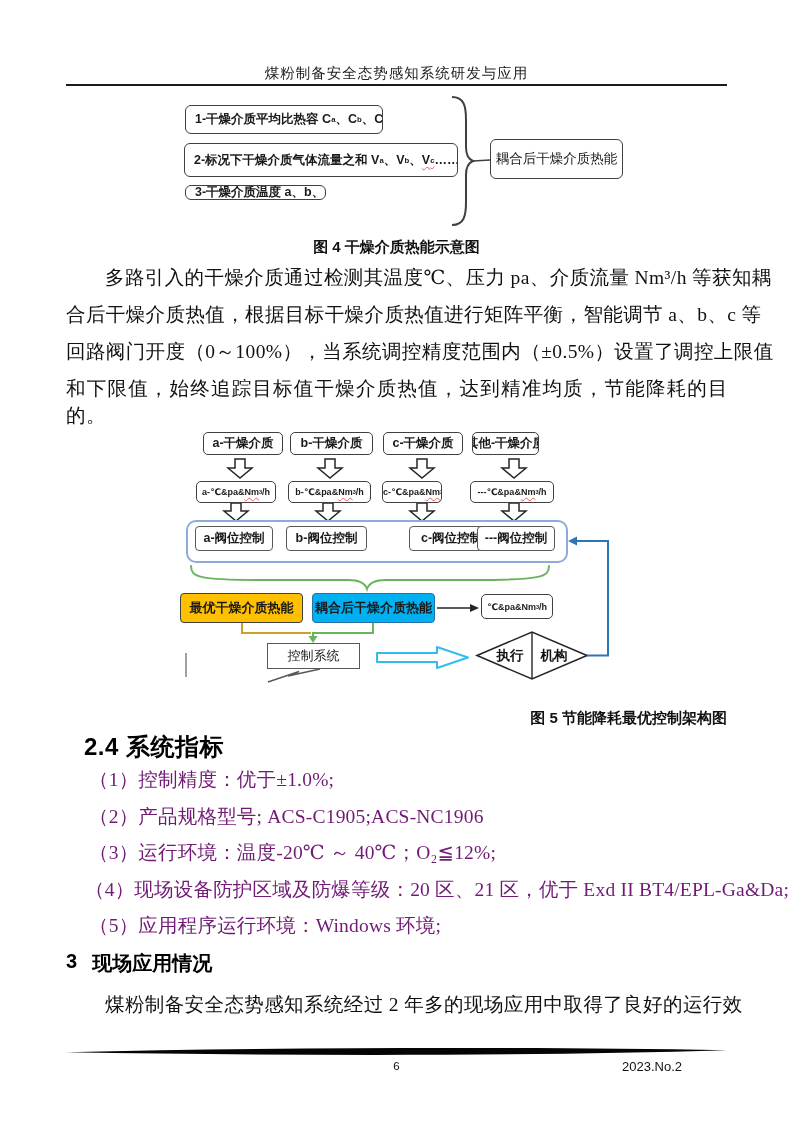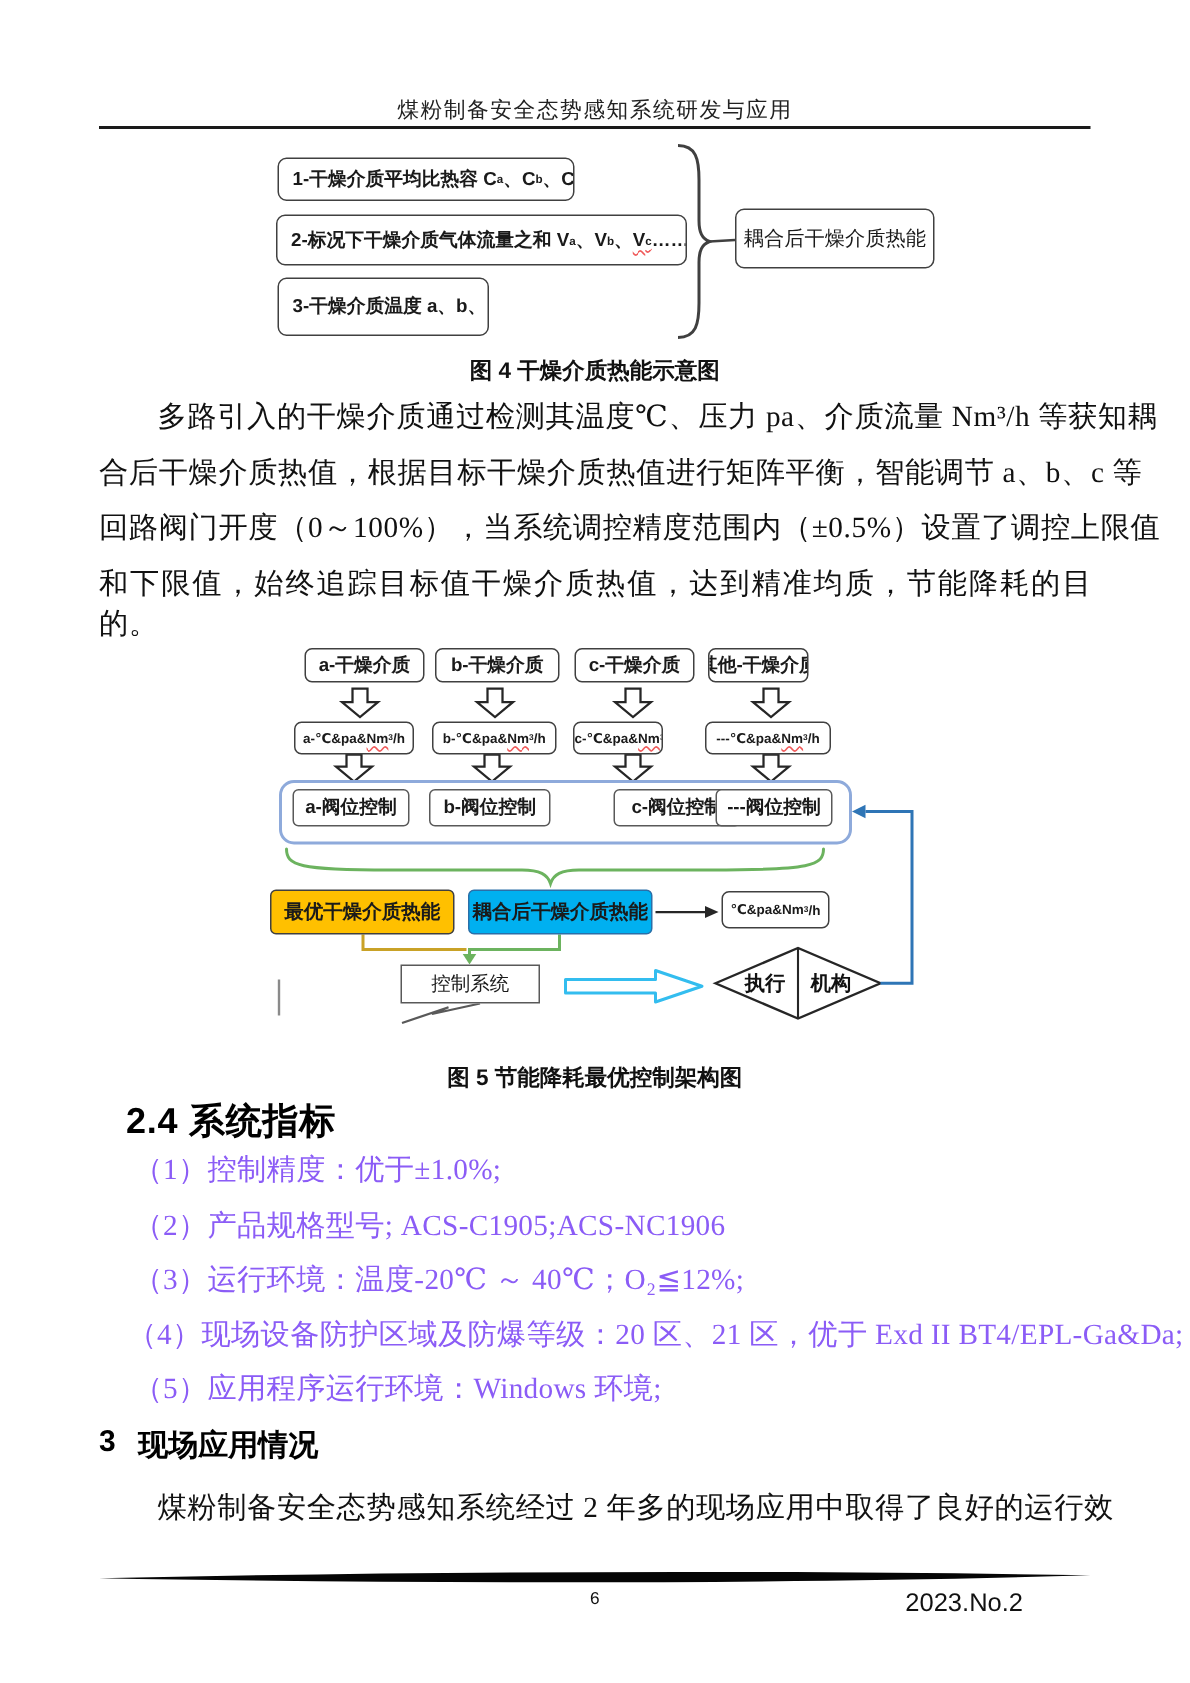--- a/index.html
+++ b/index.html
@@ -28,30 +28,30 @@
     font-family:"Liberation Sans","DejaVu Sans",sans-serif; font-weight:600;
     white-space:nowrap; overflow:hidden;
   }
   sub { font-size:0.62em; vertical-align:-0.3em; }
   sup { font-size:0.62em; vertical-align:0.5em; }
   .squiggle { text-decoration:underline; text-decoration-style:wavy; text-decoration-color:#f05a5a; text-decoration-thickness:1px; text-underline-offset:2px; }
 
   
   .fig4-b1 { left:185px; top:105px; width:198px; height:29px; font-size:12.5px; padding-left:9px; }
   .fig4-b2 { left:184px; top:143px; width:274px; height:34px; font-size:12.5px; padding-left:9px; }
-  .fig4-b3 { left:185px; top:185px; width:141px; height:39px; font-size:12.5px; padding-left:9px; }
+  .fig4-b3 { left:185px; top:185px; width:141px; height:15px; font-size:12.5px; padding-left:9px; }
   .fig4-result { left:490px; top:139px; width:133px; height:40px; font-size:13.5px; font-weight:500; justify-content:center; }
 
   .caption {
     position:absolute; left:66px; width:661px; text-align:center;
     font-family:"Liberation Sans","DejaVu Sans",sans-serif; font-weight:bold;
     font-size:15px; color:#111;
   }
   .fig4-cap { top:238px; }
-  .fig5-cap { top:709px; }
+  .fig5-cap { top:709px;text-align:right; }
 
   
   .body-line {
     position:absolute; left:66px; width:662px; font-size:19.5px; color:#111;
     text-align:justify; text-align-last:justify; white-space:nowrap; letter-spacing:0.4px;
   }
   .body-line.last { text-align-last:left; white-space:normal; }
 
   
   .src-box { height:23px; font-size:12.5px; justify-content:center; border-radius:5px; border-width:1.5px; }
@@ -76,33 +76,33 @@
   }
   .actuator-label {
     position:absolute; left:477px; top:632px; width:110px; height:47px;
     display:flex; align-items:center; justify-content:center; gap:17px;
     font-family:"Liberation Sans","DejaVu Sans",sans-serif; font-weight:600; font-size:13.5px; color:#111;
   }
 
   
   .h24 { position:absolute; left:84px; top:731px; font-size:24px; font-weight:bold; color:#000;
          font-family:"Liberation Sans","DejaVu Sans",sans-serif; letter-spacing:0.5px; }
-  .spec-item { position:absolute; left:89px; font-size:19.5px; color:#8b5cf6; white-space:nowrap; letter-spacing:0.2px; }
+  .spec-item { position:absolute; left:89px; font-size:19.5px; color:#701a75; white-space:nowrap; letter-spacing:0.2px; }
 
   
   .h3-row { position:absolute; left:66px; top:950px; font-size:20px; font-weight:bold; color:#000;
             font-family:"Liberation Sans","DejaVu Sans",sans-serif; display:flex; gap:15px; }
   .sec3-para { position:absolute; left:66px; top:991px; width:662px; font-size:19.5px; color:#111;
                text-indent:39px; letter-spacing:0.4px; white-space:nowrap; }
 
   
   .footer-page-num { position:absolute; left:66px; top:1060px; width:661px; text-align:center;
                      font-size:11.5px; color:#111; font-family:"Liberation Sans","DejaVu Sans",sans-serif; }
   .footer-issue { position:absolute; left:582px; top:1059px; width:100px; text-align:right;
-                  font-size:17px; color:#111; font-family:"Liberation Sans","DejaVu Sans",sans-serif; }
+                  font-size:13px; color:#111; font-family:"Liberation Sans","DejaVu Sans",sans-serif; }
 </style>
 </head>
 <body>
 
 <div class="page">
 
   <div class="abs doc-header-title">煤粉制备安全态势感知系统研发与应用</div>
   <div class="abs doc-header-rule"></div>
 
   <svg class="overlay" width="793" height="1122" viewBox="0 0 793 1122">

